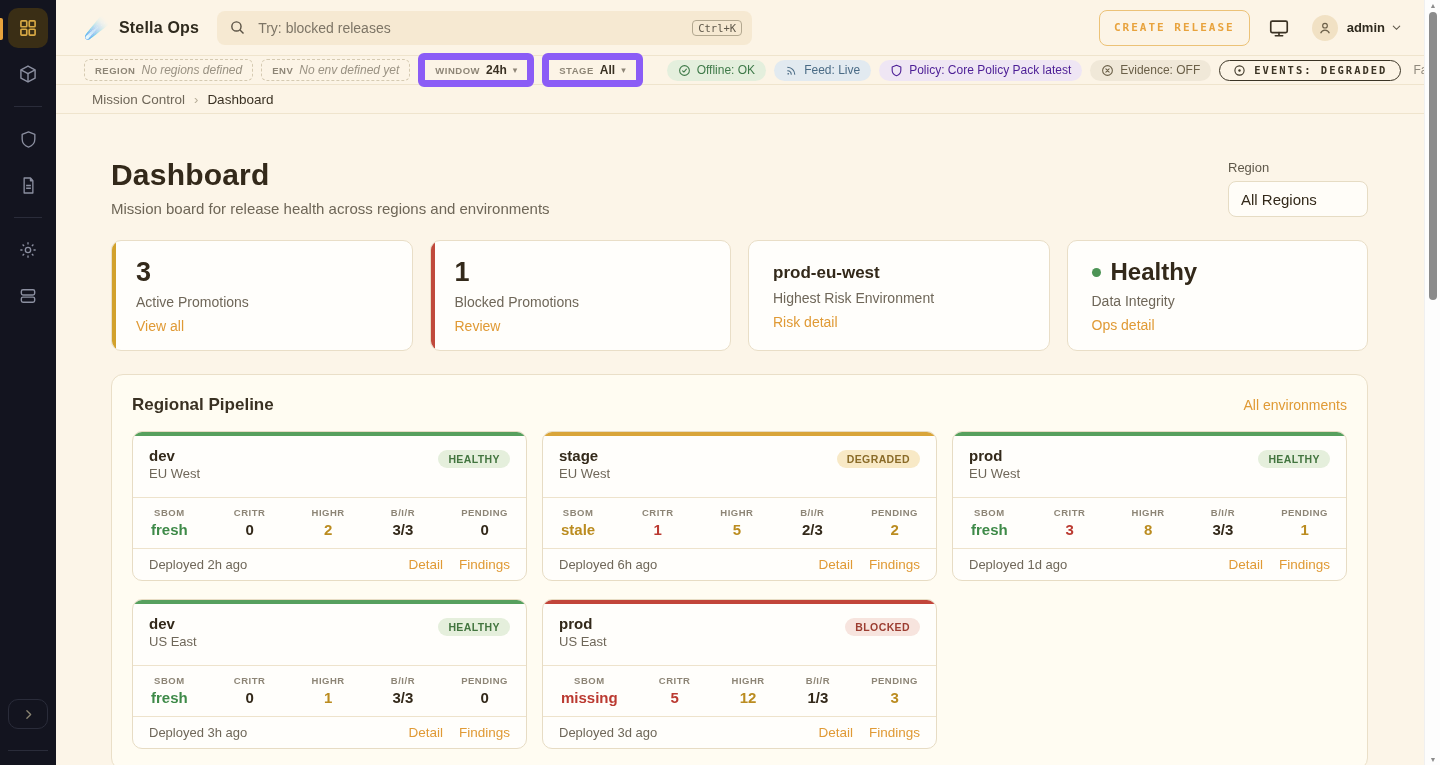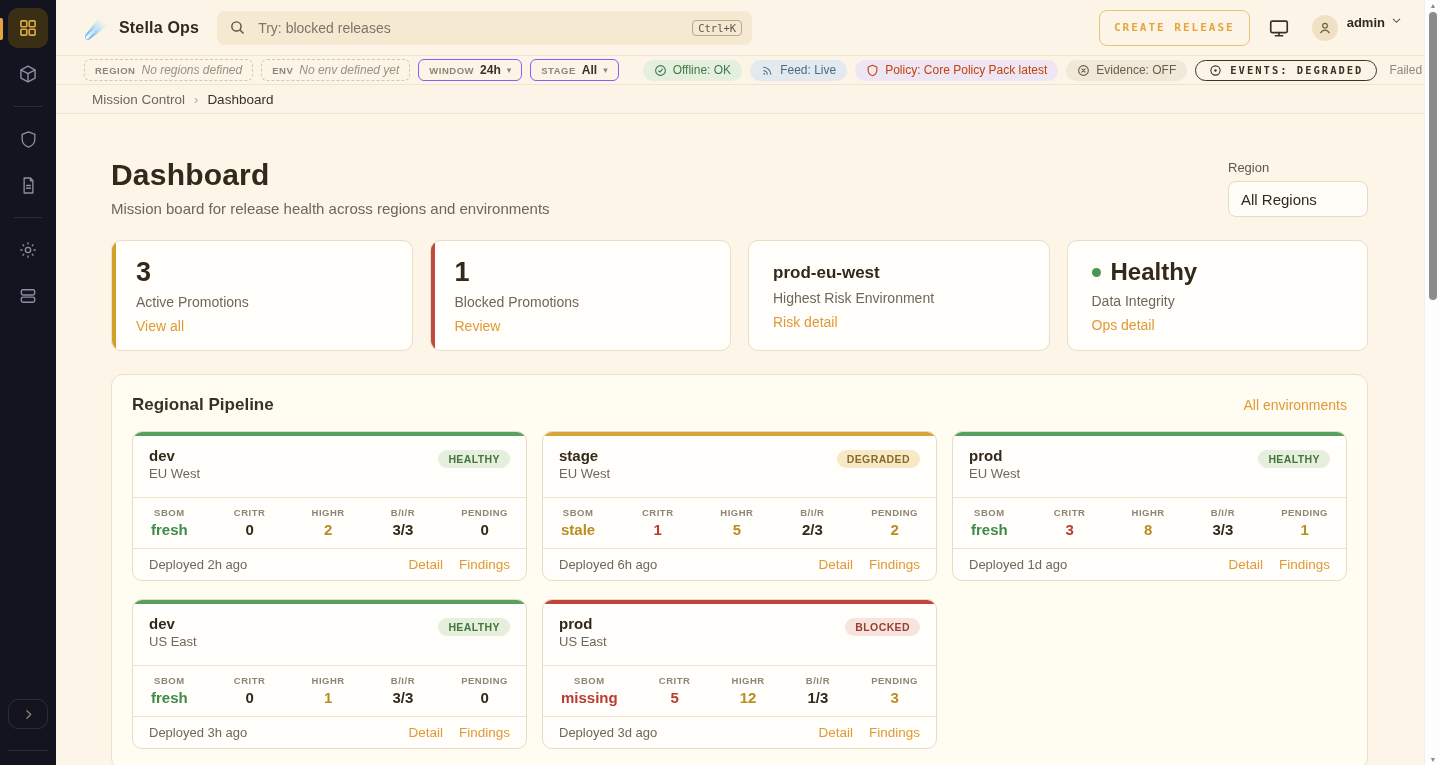--- a/index.html
+++ b/index.html
@@ -25,40 +25,40 @@
   .logo { font-size:20px; margin-right:10px; }
   .brand { font-size:16px; font-weight:bold; color:#2f2a1e; letter-spacing:.2px; white-space:nowrap; }
   .search { margin-left:18px; width:535px; height:34px; background:#f6e9d2; border-radius:8px; display:flex; align-items:center; padding:0 10px 0 12px; }
   .search svg { color:#5a5244; margin-right:12px; flex:0 0 auto; }
   .search input { flex:1; border:none; outline:none; background:transparent; font-family:"Liberation Sans",sans-serif; font-size:14px; color:#4d453a; }
   .search input::placeholder { color:#7d7566; opacity:1; }
   .kbd { font-family:"DejaVu Sans Mono",monospace; font-size:10.5px; color:#5f584a; border:1px solid #b3a890; border-radius:4px; padding:1px 5px; }
   .hdr-spacer { flex:1; }
   .btn-create { height:36px; padding:0 14px; border:1px solid #ecc277; border-radius:8px; background:transparent; color:#e8a33d; font-family:"DejaVu Sans Mono",monospace; font-size:11px; font-weight:bold; letter-spacing:2px; cursor:pointer; }
   .hdr-monitor { margin-left:18px; color:#3a3123; cursor:pointer; }
-  .user { display:flex; margin-left:22px; cursor:pointer; }
+  .user { display:flex; align-items:center; margin-left:22px; cursor:pointer; }
   .avatar { width:26px; height:26px; border-radius:50%; background:#f1e1c4; display:flex; align-items:center; justify-content:center; color:#6b5f48; }
   .user-name { margin-left:9px; font-size:13px; font-weight:bold; color:#2f2a1e; }
   .user-chev { margin-left:6px; color:#5f584a; }
 
   
   .ctx { height:29px; display:flex; align-items:center; padding:0 28px; gap:8px; border-bottom:1px solid #efe4cd; flex:0 0 29px; white-space:nowrap; }
   .chip { display:flex; align-items:center; gap:6px; border-radius:6px; padding:3px 10px; font-size:12px; }
   .chip-dashed { border:1px dashed #d5cab1; }
-  .chip-solid  { border:1px solid #8b5cf6; cursor:pointer; }
+  .chip-solid  { border:7px solid #8b5cf6; cursor:pointer; }
   .chip-key { font-size:9.5px; font-weight:bold; letter-spacing:.5px; color:#8d8576; }
   .chip-ghost { font-style:italic; color:#9a9283; }
   .chip-val { font-weight:bold; color:#3a3123; }
   .chip-chev { color:#8d8576; font-size:9px; }
   .ctx-div { width:1px; height:16px; background:#ddd2ba; margin:0 4px; }
   .pill { display:flex; align-items:center; gap:6px; border-radius:999px; padding:3.5px 11px; font-size:12px; font-weight:500; cursor:default; }
   .pill svg { flex:0 0 auto; }
   .pill-ok     { background:#e4efdd; color:#3f7a49; }
   .pill-feed   { background:#e2eaf0; color:#4a6b85; }
-  .pill-policy { background:#efe6f4; color:#c2410c;justify-content:flex-end; }
+  .pill-policy { background:#efe6f4; color:#4c1d95;justify-content:flex-end; }
   .pill-evid   { background:#f0e8d8; color:#6b6048; }
   .events-badge { display:flex; align-items:center; gap:8px; border:1.5px solid #3b3425; border-radius:999px; padding:3px 13px; font-family:"DejaVu Sans Mono",monospace; font-size:10.5px; font-weight:bold; letter-spacing:2px; color:#3b3425; }
   .ctx-warn { font-size:12px; color:#8f897d; margin-left:4px; }
 
   
   .crumbs { height:29px; display:flex; align-items:center; padding:0 36px; gap:9px; border-bottom:1px solid #efe4cd; font-size:13.5px; flex:0 0 29px; }
   .crumb-parent { color:#6f6759; cursor:pointer; }
   .crumb-sep { color:#b5ac97; font-size:13px; }
   .crumb-cur { color:#3a3123; font-weight:500; }
 

